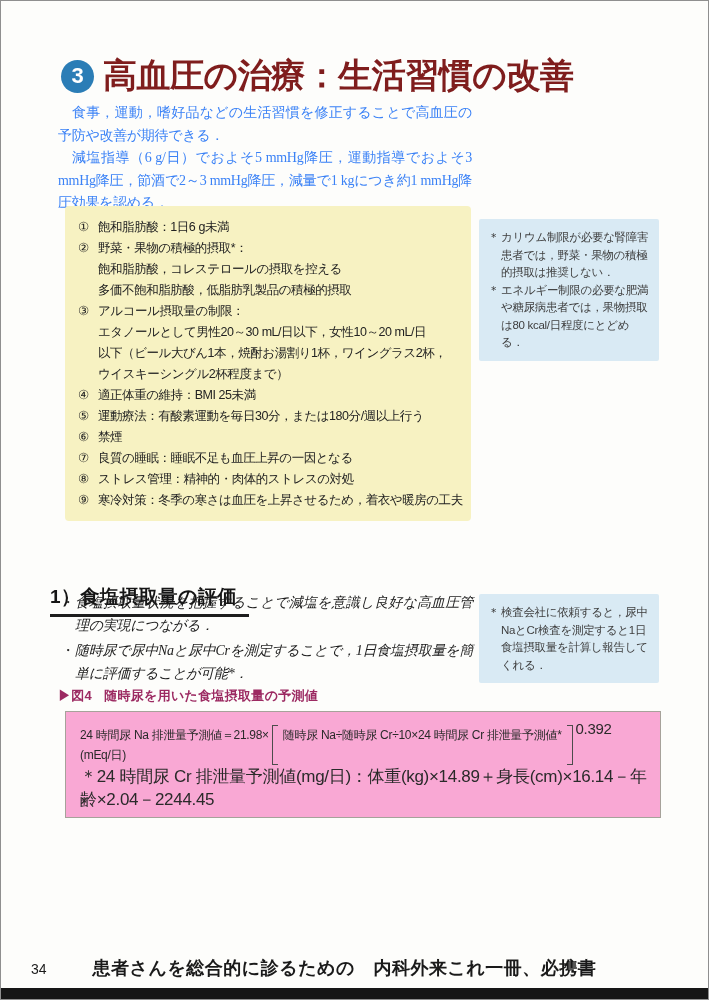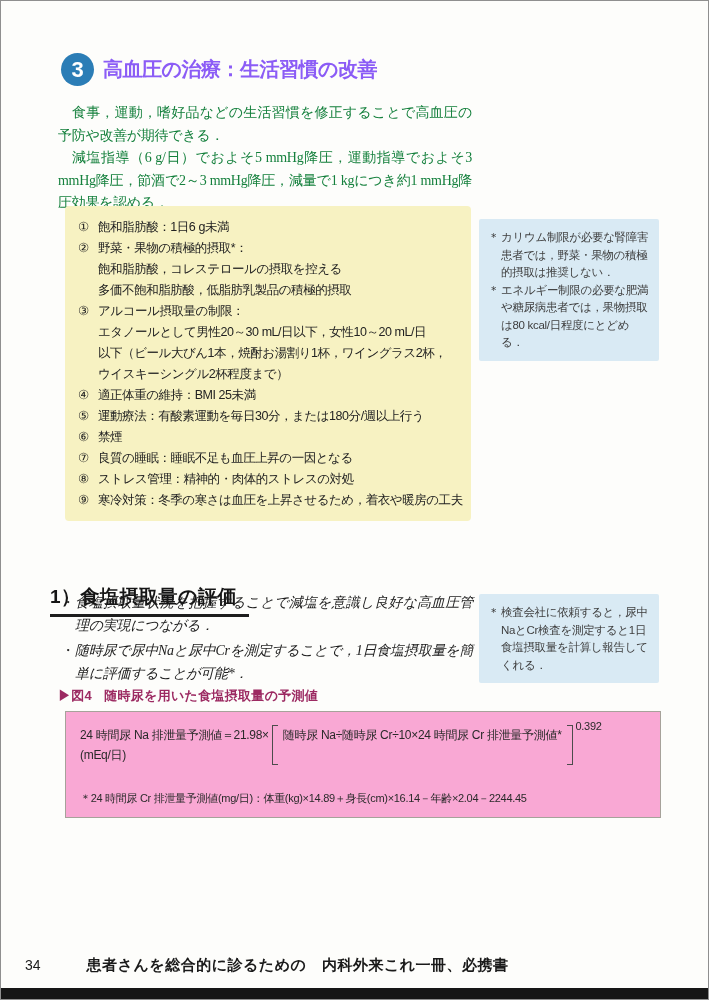--- a/index.html
+++ b/index.html
@@ -11,27 +11,27 @@
   }
   .serif { font-family:"Liberation Serif", serif; }
 
   
   .chapter-header { position:absolute; left:60px; top:52px; display:flex; align-items:center; gap:9px; }
   .chapter-badge {
     width:33px; height:33px; border-radius:50%; background:#2b7db6; color:#fff;
     display:flex; align-items:center; justify-content:center;
     font-size:22px; font-weight:bold; flex:none;
   }
-  .chapter-title { font-size:20px; font-weight:bold; color:#8b5cf6; letter-spacing:-0.5px; }
+  .chapter-title { font-size:34px; font-weight:bold; color:#7f1d1d; letter-spacing:-0.5px; }
 
   
   .intro {
     position:absolute; left:57px; top:101px; width:414px;
     font-size:14px; line-height:22.5px; letter-spacing:-0.3px;
-    color:#15803d; text-align:justify;
+    color:#3b82f6; text-align:justify;
   }
   .intro p { text-indent:1em; }
 
   
   .lifestyle-box {
     position:absolute; left:64px; top:205px; width:406px; height:315px;
     background:#f7f2c2; border-radius:4px;
     padding:11px 8px 10px 13px;
     font-size:12.5px; line-height:21px; letter-spacing:-0.45px; color:#222;
   }
@@ -73,32 +73,32 @@
     position:absolute; left:64px; top:710px; width:596px; height:107px;
     background:#f9a8d4; border:1px solid #a6a29a;
     padding:13px 12px 11px 14px;
     font-size:12px; letter-spacing:-0.3px; color:#2a2a2a;
     display:flex; flex-direction:column; justify-content:space-between;
   }
   .formula-row { display:flex; align-items:stretch; }
   .f-block { line-height:20px; }
   .f-bracket-l { width:6px; border:1.5px solid #4c4c4c; border-right:none; margin:0 5px 0 3px; flex:none; }
   .f-bracket-r { width:6px; border:1.5px solid #4c4c4c; border-left:none; margin:0 0 0 5px; flex:none; }
-  .f-exp { font-size:11px; align-self:flex-start; margin:-5px 0 0 3px; }
-  .formula-note { font-size:11px; }
+  .f-exp { font-size:15px; align-self:flex-start; margin:-5px 0 0 3px; }
+  .formula-note { font-size:17px; }
 
   .figure-footnote {
     position:absolute; left:64px; top:824px; width:592px;
     font-size:12px; line-height:18.5px; letter-spacing:-0.2px; color:#202020; text-align:justify;
   }
 
   
-  .footer { position:absolute; left:24px; top:955px; display:flex; align-items:baseline; gap:46px; }
+  .footer { position:absolute; left:30px; top:955px; display:flex; align-items:baseline; gap:46px; }
   .page-num { font-size:14px; color:#1a1a1a; }
-  .footer-title { font-size:15px; font-weight:bold; color:#1a1a1a; letter-spacing:0.5px; }
+  .footer-title { font-size:18px; font-weight:bold; color:#1a1a1a; letter-spacing:0.5px; }
   .bottom-bar { position:absolute; left:0; right:0; bottom:0; height:11px; background:#161616; }
 </style>
 </head>
 <body>
 
 <div class="page">
 
   <div class="chapter-header">
     <div class="chapter-badge">
       <span>3</span>

